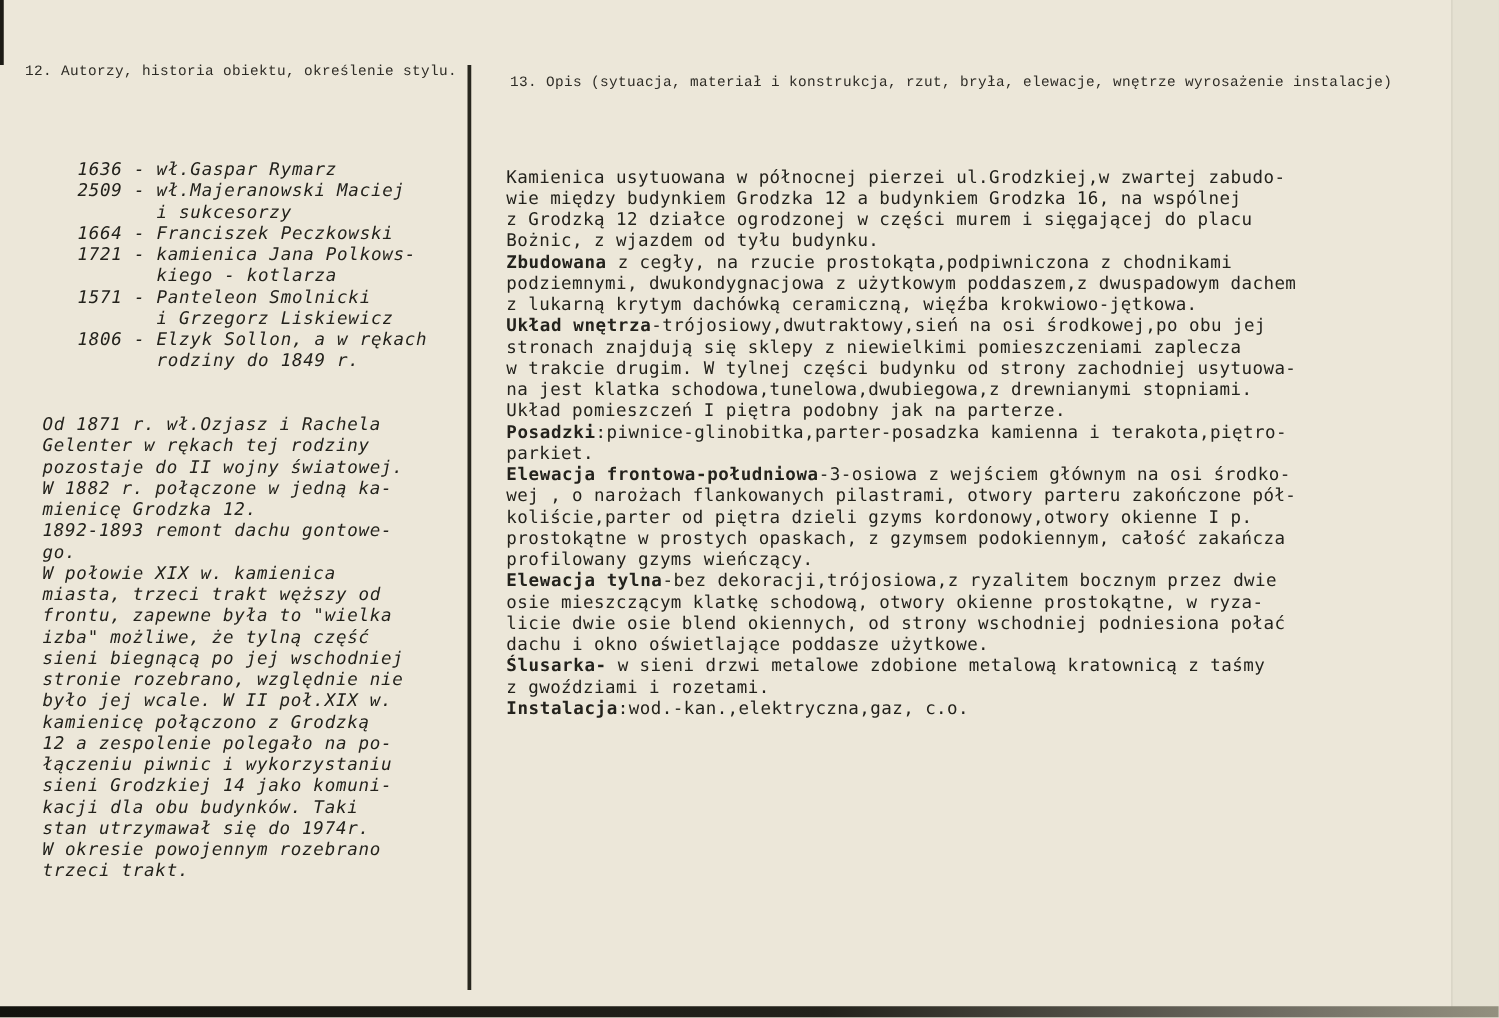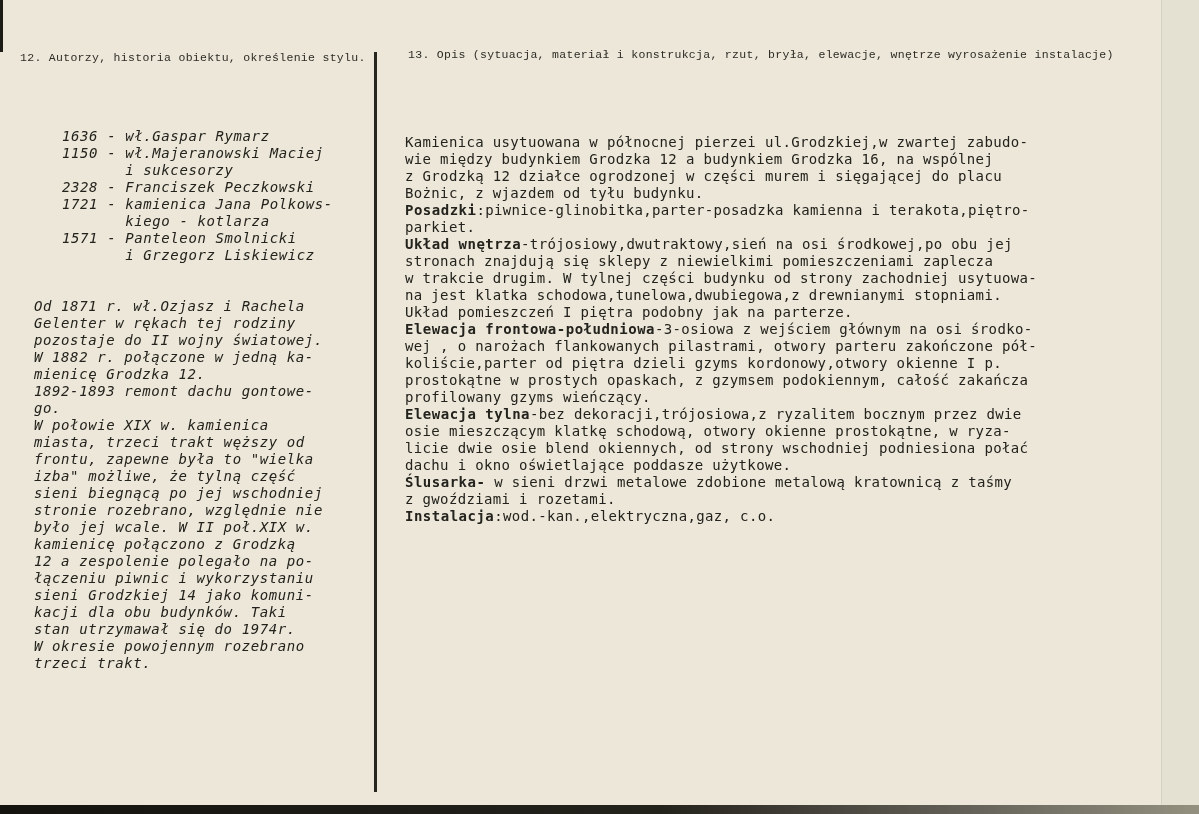--- a/index.html
+++ b/index.html
@@ -32,21 +32,21 @@
     background:#28271f;
   }
   
   .form-header{
     position:absolute;
     font-family:Liberation Mono, monospace;
     font-size:11.5px;letter-spacing:.3px;color:#2e2c26;
     white-space:nowrap;
   }
   .form-header.left{left:20px;top:51px;}
-  .form-header.right{left:408px;top:48px;}
+  .form-header.right{left:408px;top:60px;}
   
   .left-col{
     position:absolute;left:34px;top:94px;width:346px;
     font-style:italic;
     font-size:14px;line-height:17px;letter-spacing:.6px;
     color:#23221c;
     white-space:pre-wrap;
   }
   .left-col .entries{margin-left:28px;}
   
@@ -67,24 +67,25 @@
   <div class="edge-left"></div>
   <div class="edge-right-strip"></div>
   <div class="edge-bottom"></div>
   <div class="divider"></div>
 
   <div class="form-header left">12. Autorzy, historia obiektu, określenie stylu.</div>
 
   <div class="form-header right">13. Opis (sytuacja, materiał i konstrukcja, rzut, bryła, elewacje, wnętrze wyrosażenie instalacje)</div>
 
   <div class="left-col">
-    <div class="entries"><div class="entry">1636 - wł.Gaspar Rymarz</div><div class="entry">1150 - wł.Majeranowski Maciej
-       i sukcesorzy</div><div class="entry">2328 - Franciszek Peczkowski</div><div class="entry">1721 - kamienica Jana Polkows-
+    <div class="entries"><div class="entry">1636 - wł.Gaspar Rymarz</div><div class="entry">2509 - wł.Majeranowski Maciej
+       i sukcesorzy</div><div class="entry">1664 - Franciszek Peczkowski</div><div class="entry">1721 - kamienica Jana Polkows-
        kiego - kotlarza</div><div class="entry">1571 - Panteleon Smolnicki
-       i Grzegorz Liskiewicz</div></div>
+       i Grzegorz Liskiewicz</div><div class="entry">1806 - Elzyk Sollon, a w rękach
+       rodziny do 1849 r.</div></div>
     <div><div class="lpara">Od 1871 r. wł.Ozjasz i Rachela
 Gelenter w rękach tej rodziny
 pozostaje do II wojny światowej.
 W 1882 r. połączone w jedną ka-
 mienicę Grodzka 12.
 1892-1893 remont dachu gontowe-
 go.</div><div class="lpara">W połowie XIX w. kamienica
 miasta, trzeci trakt węższy od
 frontu, zapewne była to "wielka
 izba" możliwe, że tylną część
@@ -98,26 +99,28 @@
 kacji dla obu budynków. Taki
 stan utrzymawał się do 1974r.
 W okresie powojennym rozebrano
 trzeci trakt.</div></div>
   </div>
 
   <div class="right-col">
     <div><div class="rpara">Kamienica usytuowana w północnej pierzei ul.Grodzkiej,w zwartej zabudo-
 wie między budynkiem Grodzka 12 a budynkiem Grodzka 16, na wspólnej
 z Grodzką 12 działce ogrodzonej w części murem i sięgającej do placu
-Bożnic, z wjazdem od tyłu budynku.</div><div class="rpara"><b>Posadzki</b>:piwnice-glinobitka,parter-posadzka kamienna i terakota,piętro-
-parkiet.</div><div class="rpara"><b>Układ wnętrza</b>-trójosiowy,dwutraktowy,sień na osi środkowej,po obu jej
+Bożnic, z wjazdem od tyłu budynku.</div><div class="rpara"><b>Zbudowana</b> z cegły, na rzucie prostokąta,podpiwniczona z chodnikami
+podziemnymi, dwukondygnacjowa z użytkowym poddaszem,z dwuspadowym dachem
+z lukarną krytym dachówką ceramiczną, więźba krokwiowo-jętkowa.</div><div class="rpara"><b>Układ wnętrza</b>-trójosiowy,dwutraktowy,sień na osi środkowej,po obu jej
 stronach znajdują się sklepy z niewielkimi pomieszczeniami zaplecza
 w trakcie drugim. W tylnej części budynku od strony zachodniej usytuowa-
 na jest klatka schodowa,tunelowa,dwubiegowa,z drewnianymi stopniami.
-Układ pomieszczeń I piętra podobny jak na parterze.</div><div class="rpara"><b>Elewacja frontowa-południowa</b>-3-osiowa z wejściem głównym na osi środko-
+Układ pomieszczeń I piętra podobny jak na parterze.</div><div class="rpara"><b>Posadzki</b>:piwnice-glinobitka,parter-posadzka kamienna i terakota,piętro-
+parkiet.</div><div class="rpara"><b>Elewacja frontowa-południowa</b>-3-osiowa z wejściem głównym na osi środko-
 wej , o narożach flankowanych pilastrami, otwory parteru zakończone pół-
 koliście,parter od piętra dzieli gzyms kordonowy,otwory okienne I p.
 prostokątne w prostych opaskach, z gzymsem podokiennym, całość zakańcza
 profilowany gzyms wieńczący.</div><div class="rpara"><b>Elewacja tylna</b>-bez dekoracji,trójosiowa,z ryzalitem bocznym przez dwie
 osie mieszczącym klatkę schodową, otwory okienne prostokątne, w ryza-
 licie dwie osie blend okiennych, od strony wschodniej podniesiona połać
 dachu i okno oświetlające poddasze użytkowe.</div><div class="rpara"><b>Ślusarka-</b> w sieni drzwi metalowe zdobione metalową kratownicą z taśmy
 z gwoździami i rozetami.</div><div class="rpara"><b>Instalacja</b>:wod.-kan.,elektryczna,gaz, c.o.</div></div>
   </div>
 

